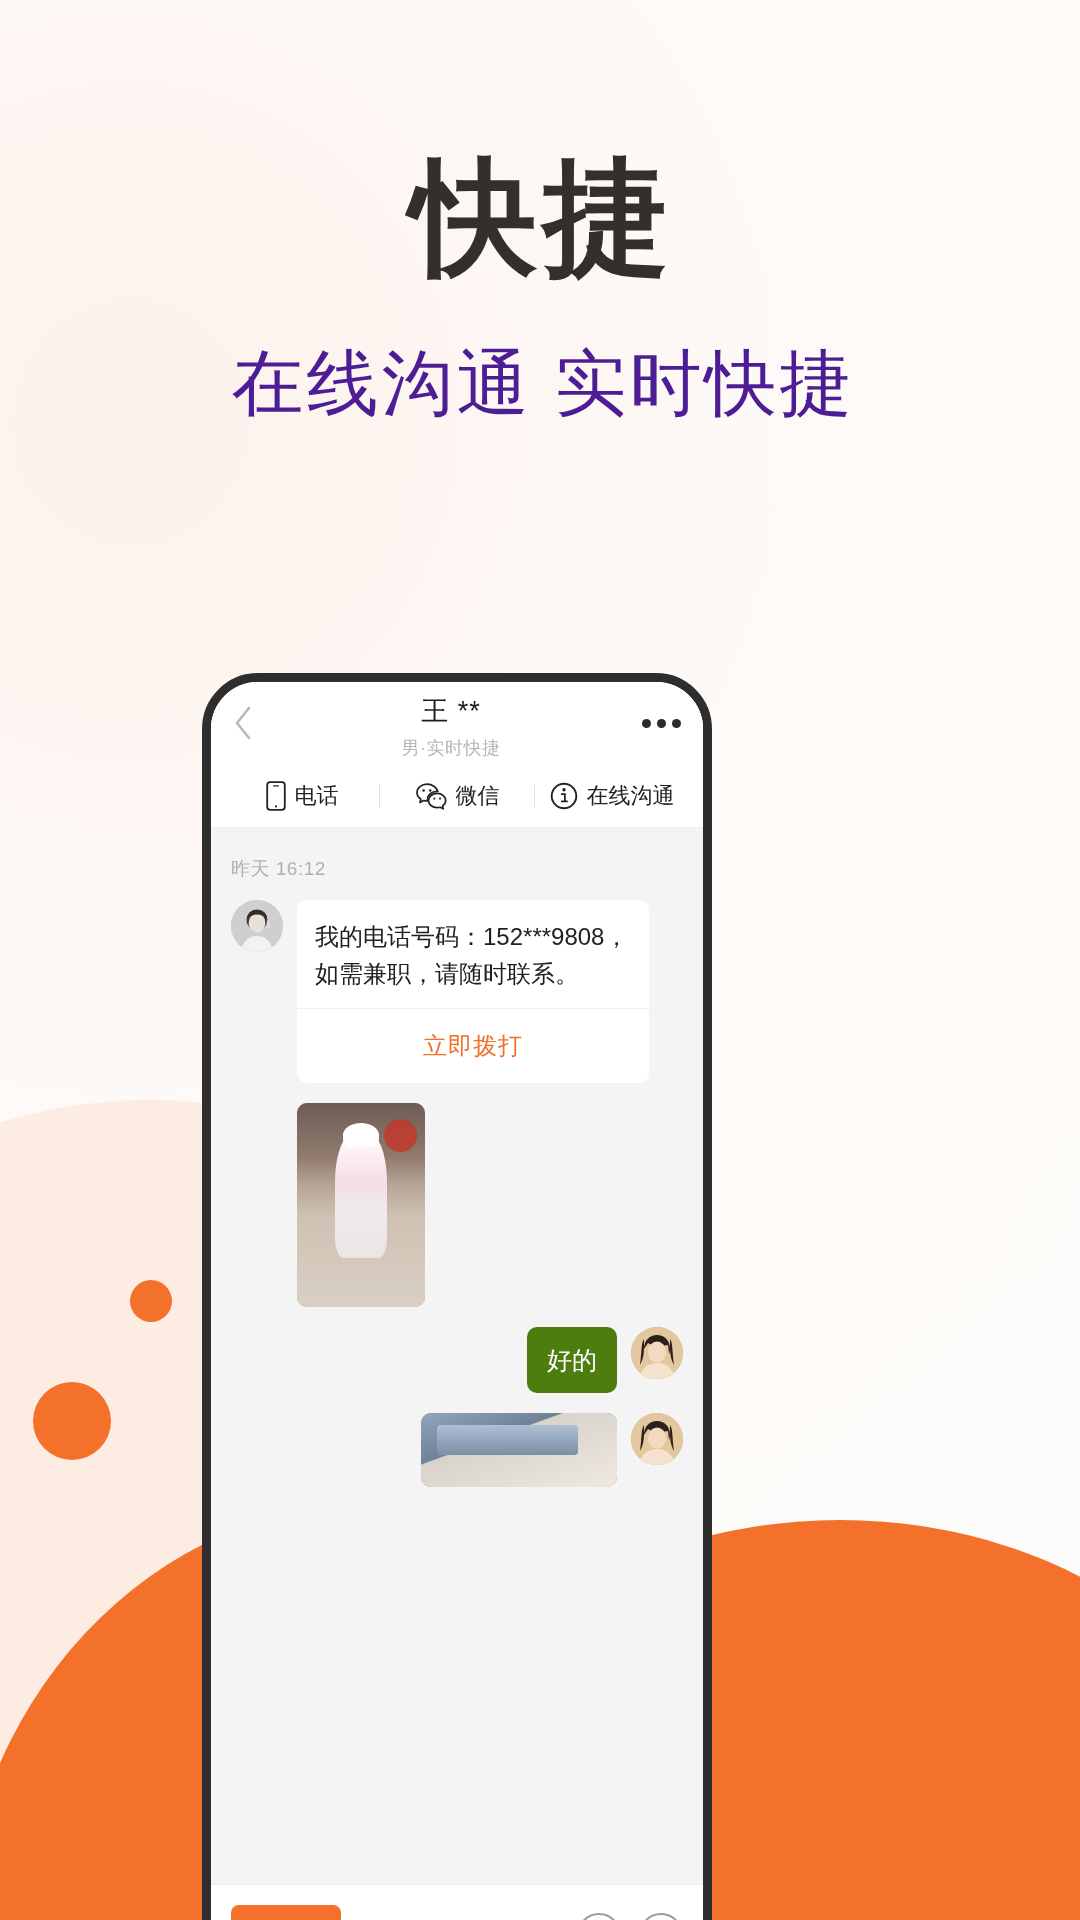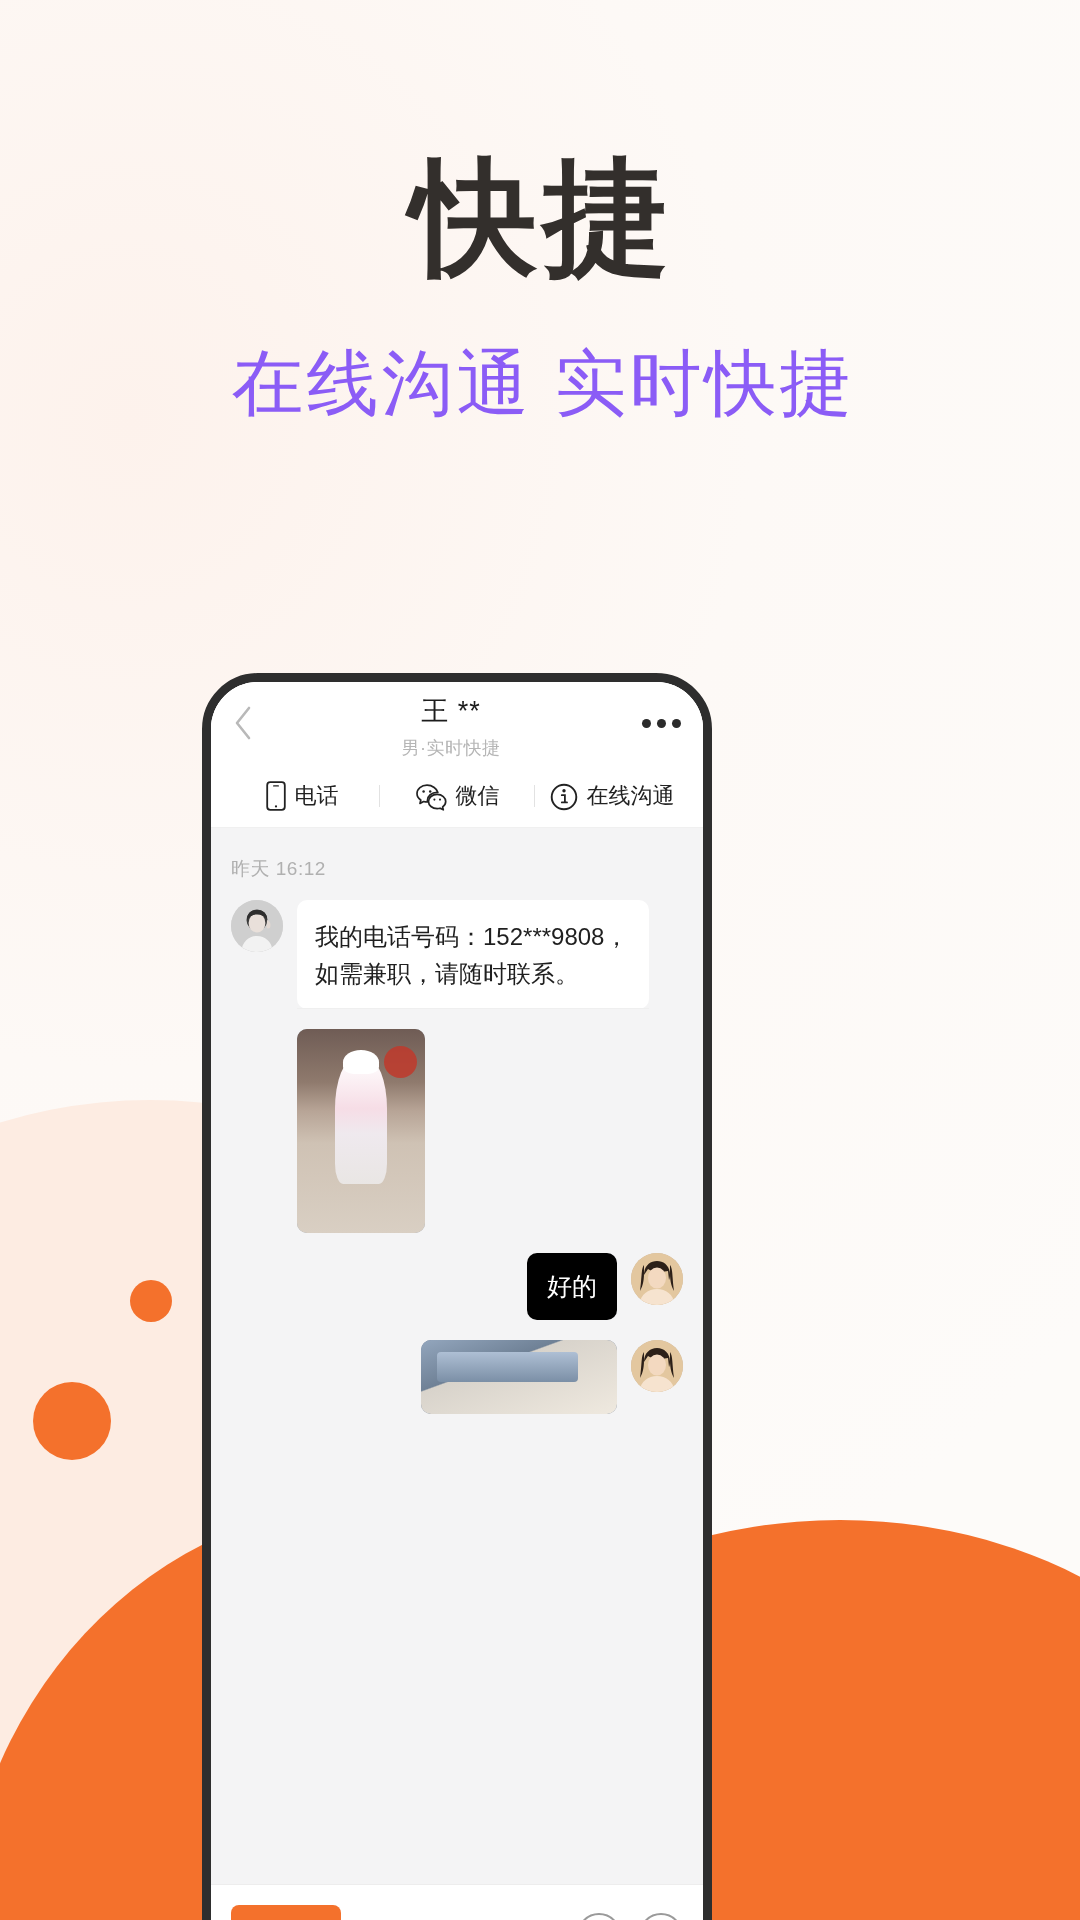--- a/index.html
+++ b/index.html
@@ -58,21 +58,21 @@
     font-weight:bold;
     letter-spacing:6px;
     color:#332f2c;
     line-height:1.05;
   }
   .h-sub {
     margin-top:52px;
     font-size:72px;
     font-weight:normal;
     letter-spacing:3px;
-    color:#8b5cf6;
+    color:#4c1d95;
   }
 
   
   #phone {
     position:absolute;
     left:202px; top:673px;
     width:510px; height:1320px;
     background:#ffffff;
     border:9px solid #2e2e2e;
     border-radius:56px 56px 0 0;
@@ -101,21 +101,21 @@
   .action-bar {
     flex:0 0 auto;
     height:64px;
     display:flex; align-items:center;
     background:#fff;
     border-bottom:1px solid #f0f0f0;
     padding:0 14px;
   }
   .act {
     flex:1;
-    display:flex; align-items:flex-end; justify-content:center; gap:9px;
+    display:flex; align-items:center; justify-content:center; gap:9px;
     font-size:22px; color:#222;
   }
   .act svg { display:block; }
   .act-div { width:1px; height:22px; background:#e2e2e2; }
 
   
   .msgs {
     flex:1 1 auto;
     background:#f4f4f5;
     padding:18px 20px 0 20px;
@@ -151,21 +151,21 @@
   .bubble.card { padding:18px 18px 0 18px; width:352px; }
   .card-divider { height:1px; background:#efefef; margin:16px -18px 0; }
   .card-action {
     text-align:center;
     color:#f4712c;
     font-size:24px;
     padding:18px 0 18px;
     letter-spacing:1px;
   }
   .bubble.mine {
-    background:#000000;
+    background:#4d7c0f;
     color:#fff;
     margin-left:0;
     margin-right:14px;
     border-radius:10px;
     padding:14px 20px;
     font-size:25px;
   }
   .photo {
     width:128px; height:204px;
     border-radius:10px;
@@ -336,20 +336,21 @@
             <circle cx="26" cy="20" r="10.5" fill="#3a3a3a"></circle>
             <ellipse cx="26" cy="23" rx="8.4" ry="9.4" fill="#e9e0da"></ellipse>
             <path d="M16 20c0-7 4.5-10 10-10s10 3 10 9c-2-3-6-4.5-10-4.5S18 16.5 16 20z" fill="#2e2e2e"></path>
             <path d="M10 52c1.5-11 8-16 16-16s14.5 5 16 16z" fill="#f2f2f2"></path>
             <path d="M36 20c2.5 1 4.5 4 3 7.5-1 2-3 1-3.5-.5" fill="#e2d8d2"></path>
           </svg>
         </div>
         <div class="bubble card">
           <div>我的电话号码：152***9808，如需兼职，请随时联系。</div>
           <div class="card-divider"></div>
+          <div class="card-action">立即拨打</div>
         </div>
       </div>
 
 
       <div class="row">
         <div class="photo">
           <div class="ph-street"></div>
           <div class="ph-red"></div>
         </div>
       </div>

